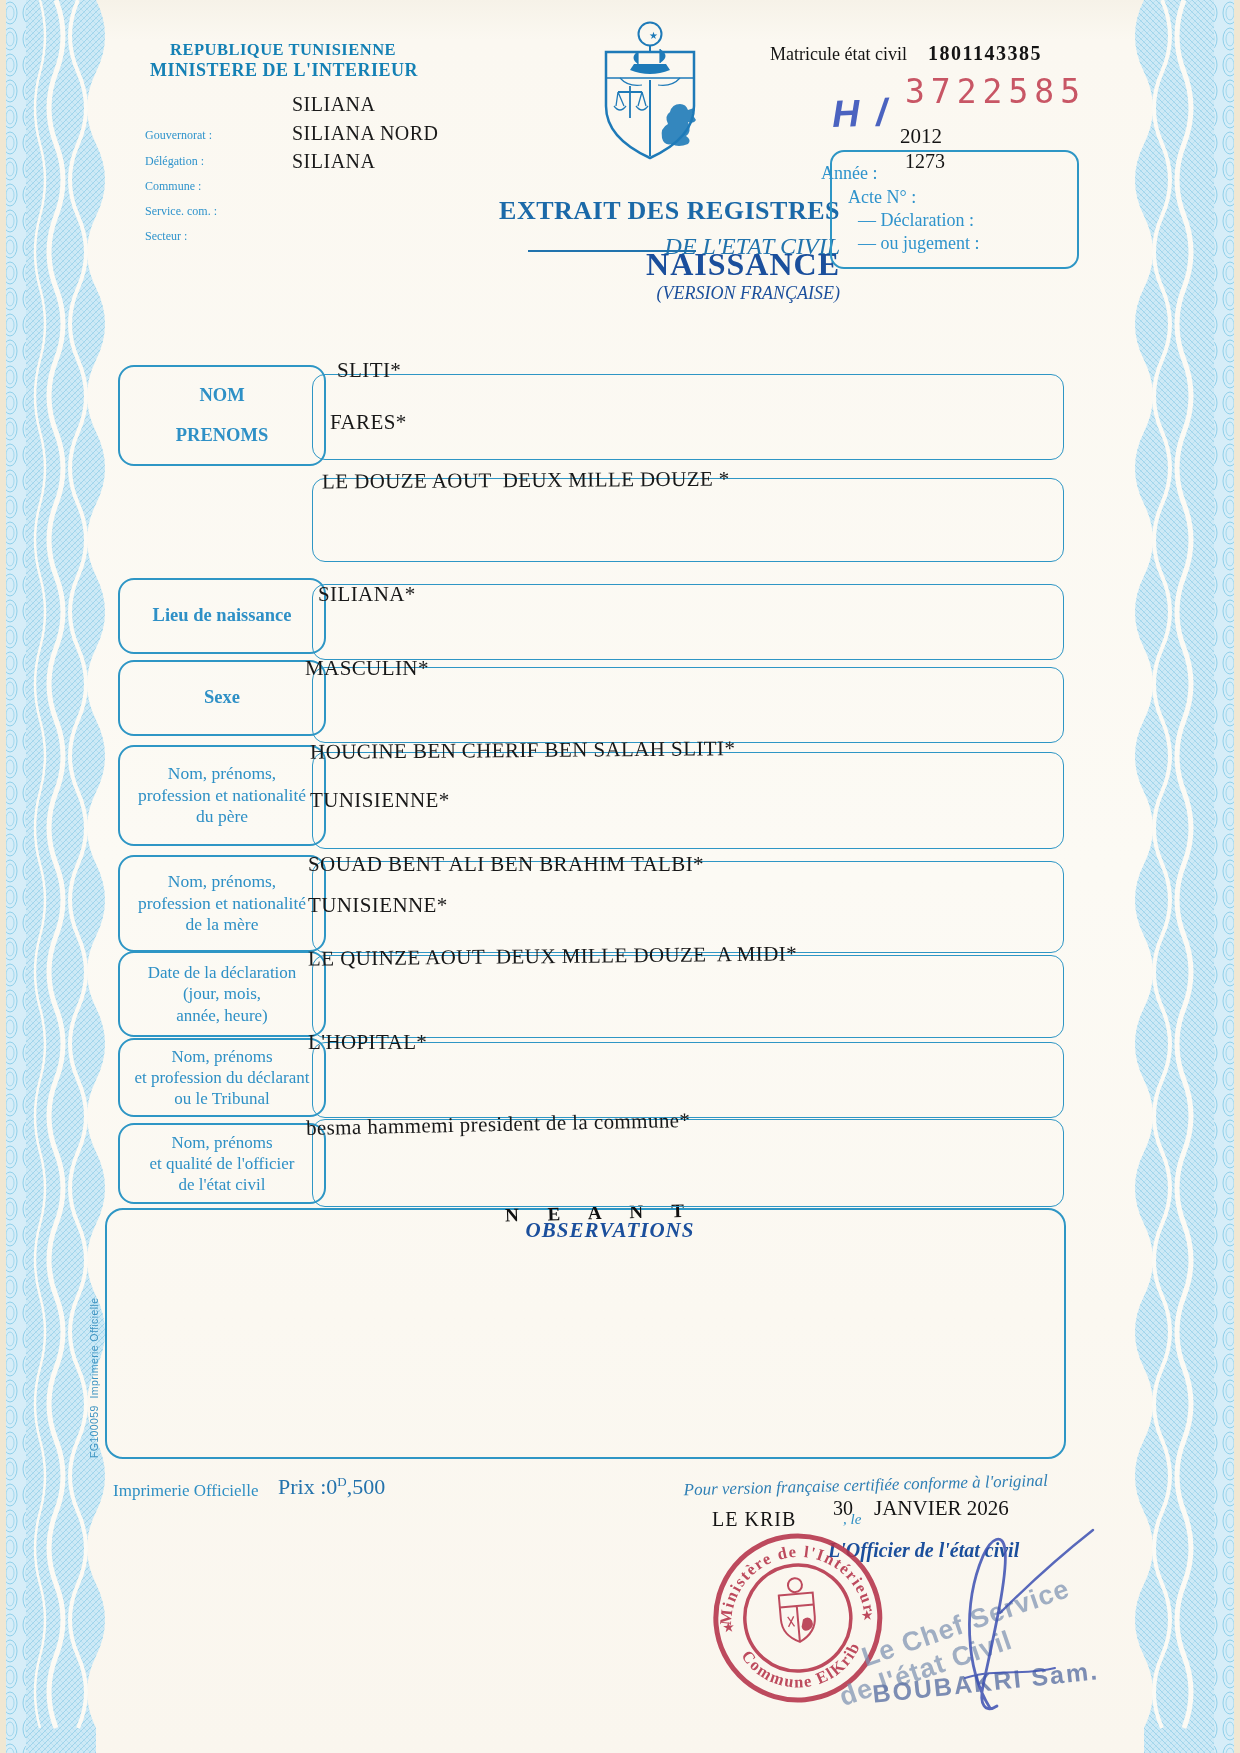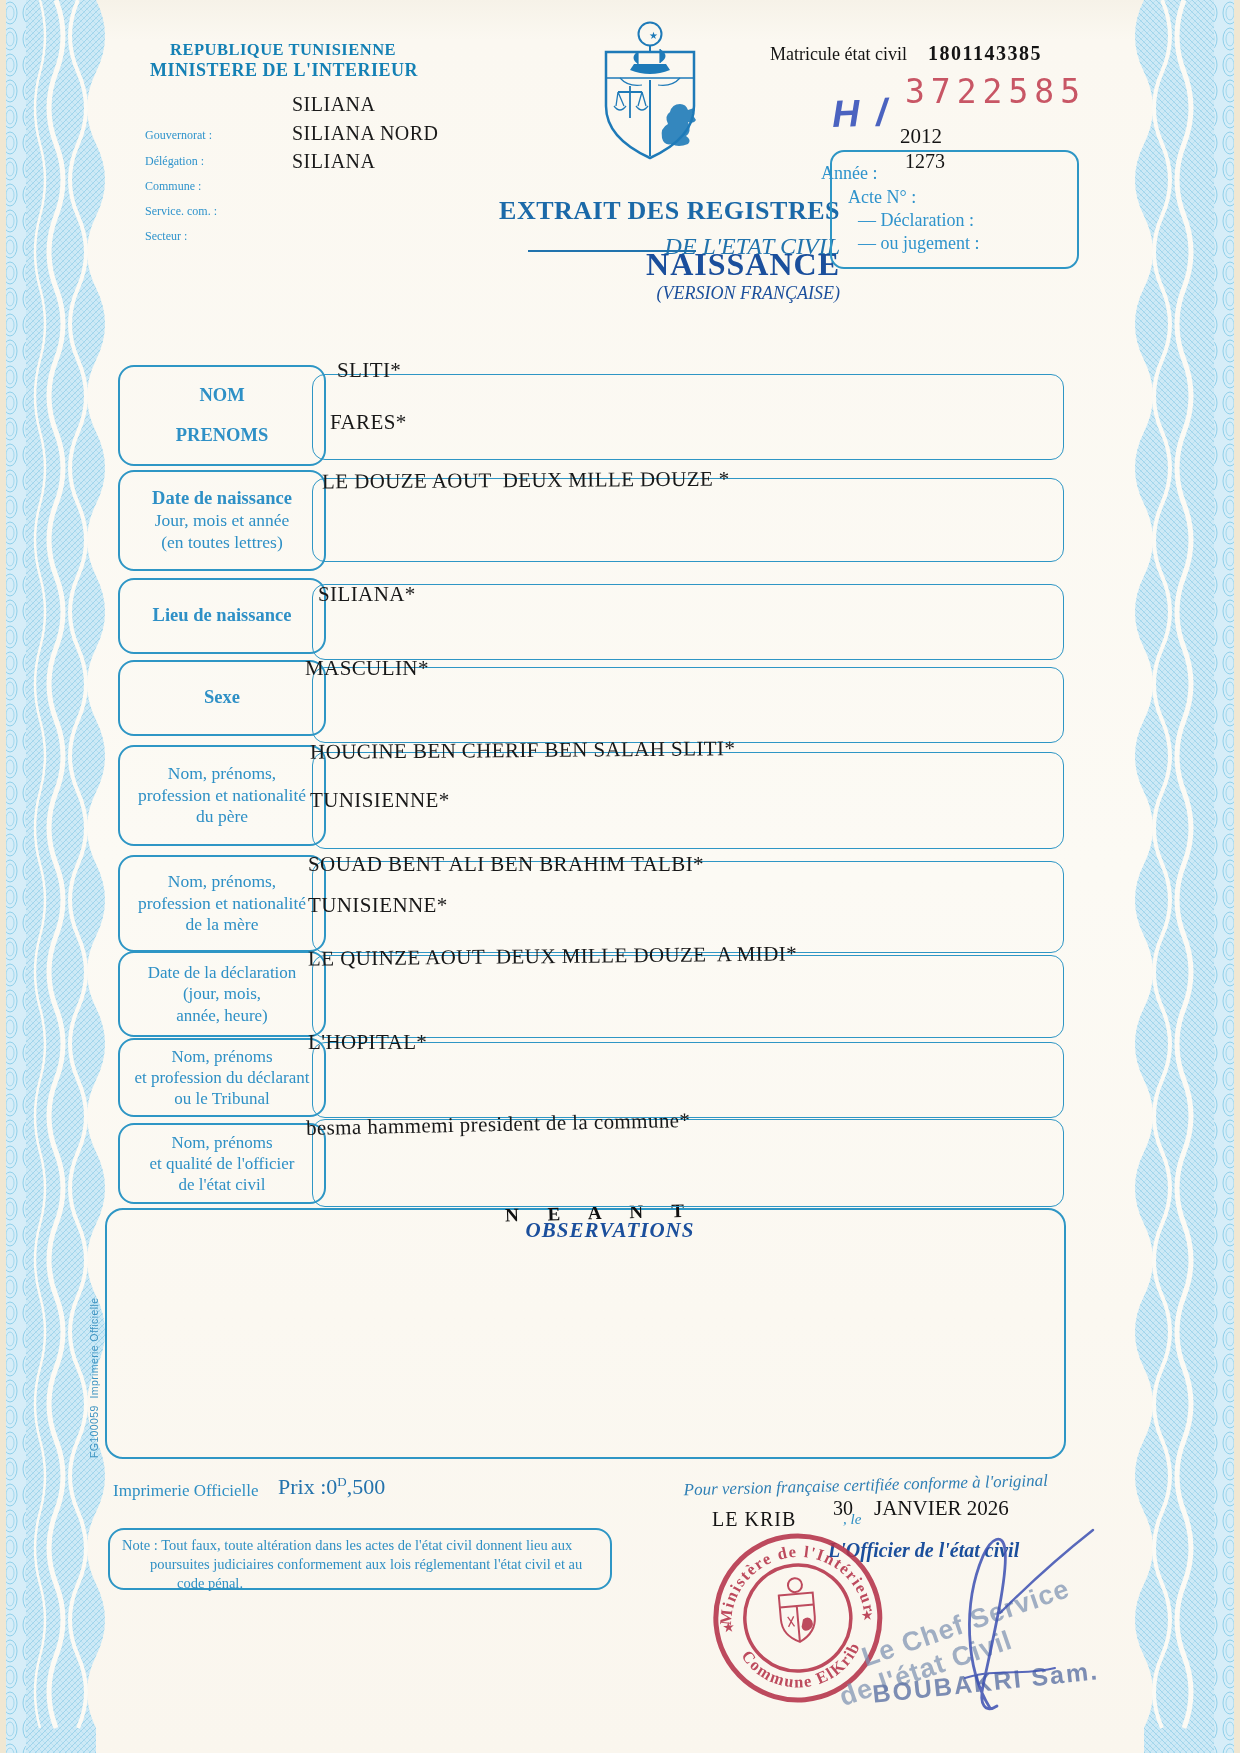--- a/index.html
+++ b/index.html
@@ -146,25 +146,20 @@
   <div class="abs reg-line" style="left:858px;top:233px;">— ou jugement :</div>
 
   <div class="lblbox" style="top:365px;height:97px;">
     <span class="b gap">NOM</span>
     <span class="b">PRENOMS</span>
   </div>
   <div class="valbox" style="top:374px;height:84px;"></div>
   <div class="val" style="left:337px;top:358px;text-align:center;">SLITI*</div>
   <div class="val" style="left:330px;top:410px;">FARES*</div>
 
-  <div class="lblbox" style="top:470px;height:97px;">
-    <span class="b">Date de naissance</span>
-    <span>Jour, mois et année</span>
-    <span>(en toutes lettres)</span>
-  </div>
   <div class="valbox" style="top:478px;height:82px;"></div>
   <div class="val" style="left:322px;top:468px;transform:rotate(-.4deg);">LE DOUZE AOUT  DEUX MILLE DOUZE *</div>
 
   <div class="lblbox" style="top:578px;height:72px;">
     <span class="b">Lieu de naissance</span>
   </div>
   <div class="valbox" style="top:584px;height:74px;"></div>
   <div class="val" style="left:318px;top:582px;">SILIANA*</div>
 
   <div class="lblbox" style="top:660px;height:72px;">
@@ -222,25 +217,20 @@
   <div class="abs blue" style="left:113px;top:1481px;font-size:17px;">Imprimerie Officielle</div>
   <div class="abs" style="left:278px;top:1474px;font-size:22px;color:#2473ad;"><span>Prix :0</span><span class="sup">D</span><span>,500</span></div>
 
   <div class="abs" style="left:648px;top:1476px;width:400px;text-align:right;font-style:italic;font-size:17px;color:#2e7fb5;transform:rotate(-1.5deg);">Pour version française certifiée conforme à l'original</div>
   <div class="abs typed" style="left:712px;top:1508px;font-size:20px;letter-spacing:1px;">LE KRIB</div>
   <div class="abs typed" style="left:833px;top:1497px;font-size:20px;">30</div>
   <div class="abs blue" style="left:843px;top:1511px;font-size:15px;font-style:italic;">, le</div>
   <div class="abs typed" style="left:874px;top:1496px;font-size:21px;">JANVIER 2026</div>
   <div class="abs navy" style="left:828px;top:1539px;font-weight:bold;font-style:italic;font-size:20px;z-index:2;">L'Officier de l'état civil</div>
 
-  <div class="abs note-box">
-    <div>Note : Tout faux, toute altération dans les actes de l'état civil donnent lieu aux</div>
-    <div style="padding-left:28px;">poursuites judiciaires conformement aux lois réglementant l'état civil et au</div>
-    <div style="padding-left:55px;">code pénal.</div>
-  </div>
 
   <div class="abs side-vert">FG100059  Imprimerie Officielle</div>
 
   <div class="abs" style="left:708px;top:1528px;z-index:3;transform:rotate(-5deg);opacity:.88;">
     <svg width="180" height="180" viewBox="-90 -90 180 180">
       <circle r="82" fill="none" stroke="#b5334a" stroke-width="5"></circle>
       <circle r="53" fill="none" stroke="#b5334a" stroke-width="3.5"></circle>
       <defs>
         <path id="arcTop" d="M -67,6 A 67,67 0 1 1 67,6"></path>
         <path id="arcBot" d="M -66,14 A 67,67 0 0 0 66,14"></path>

